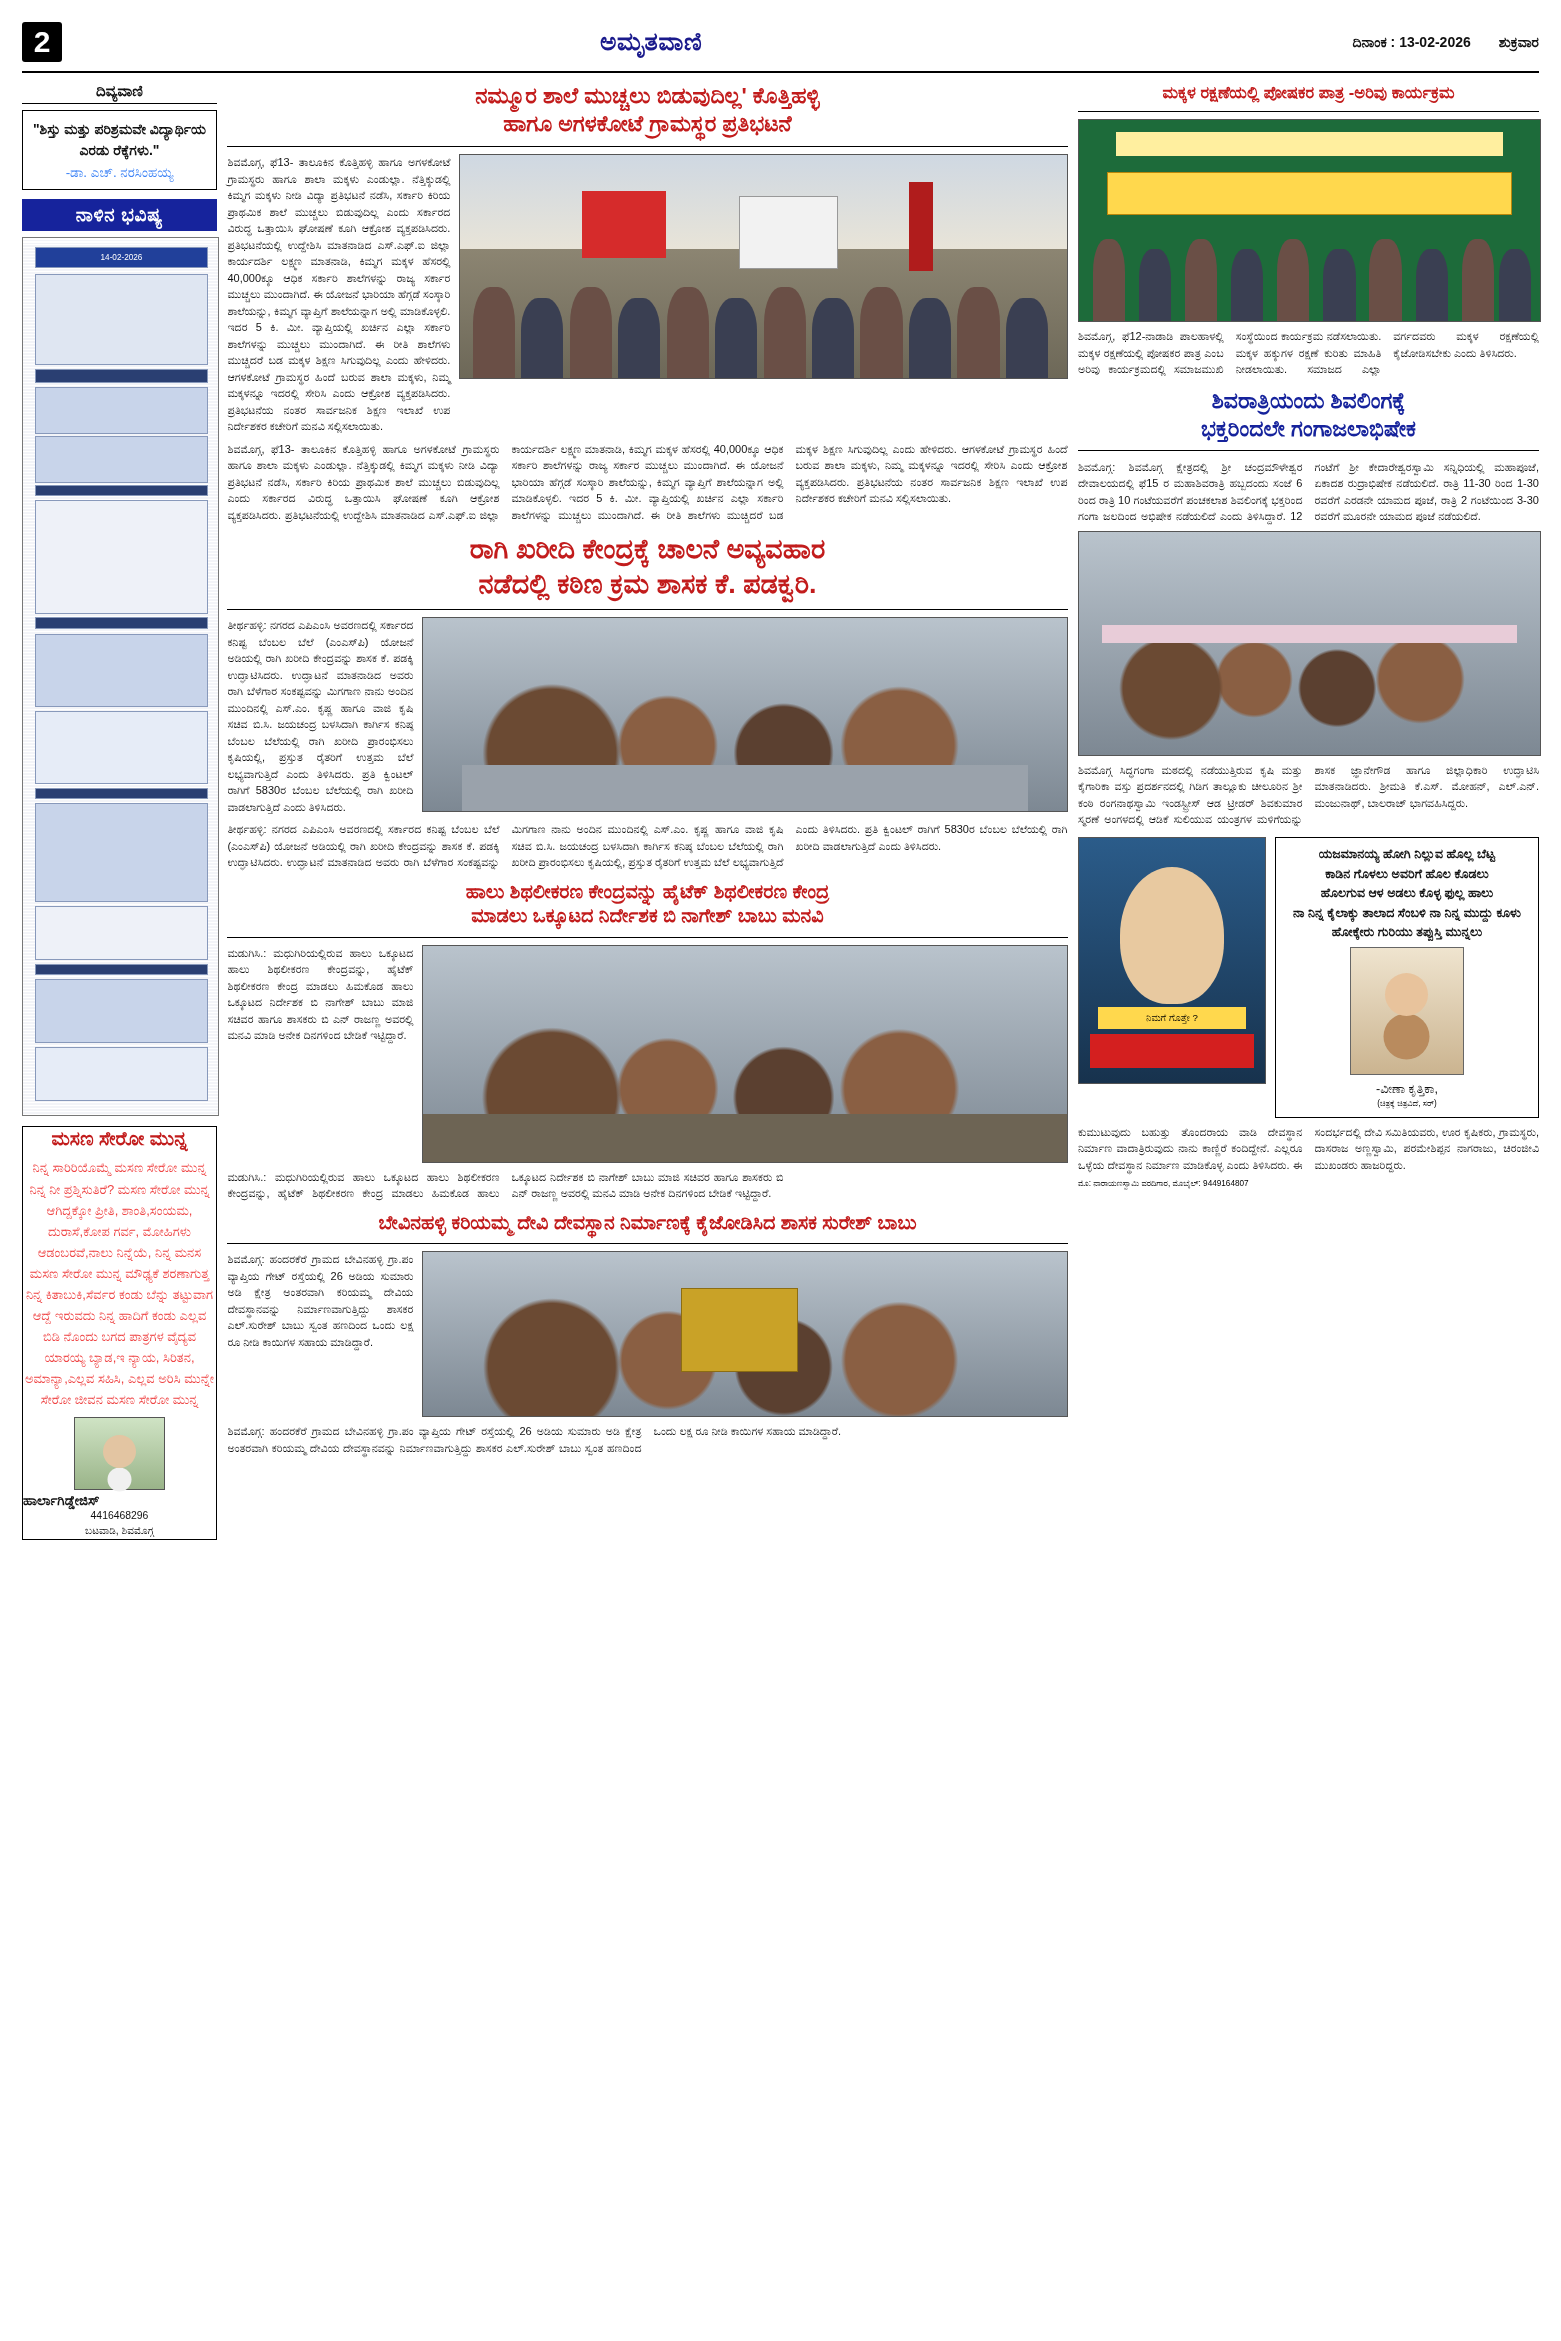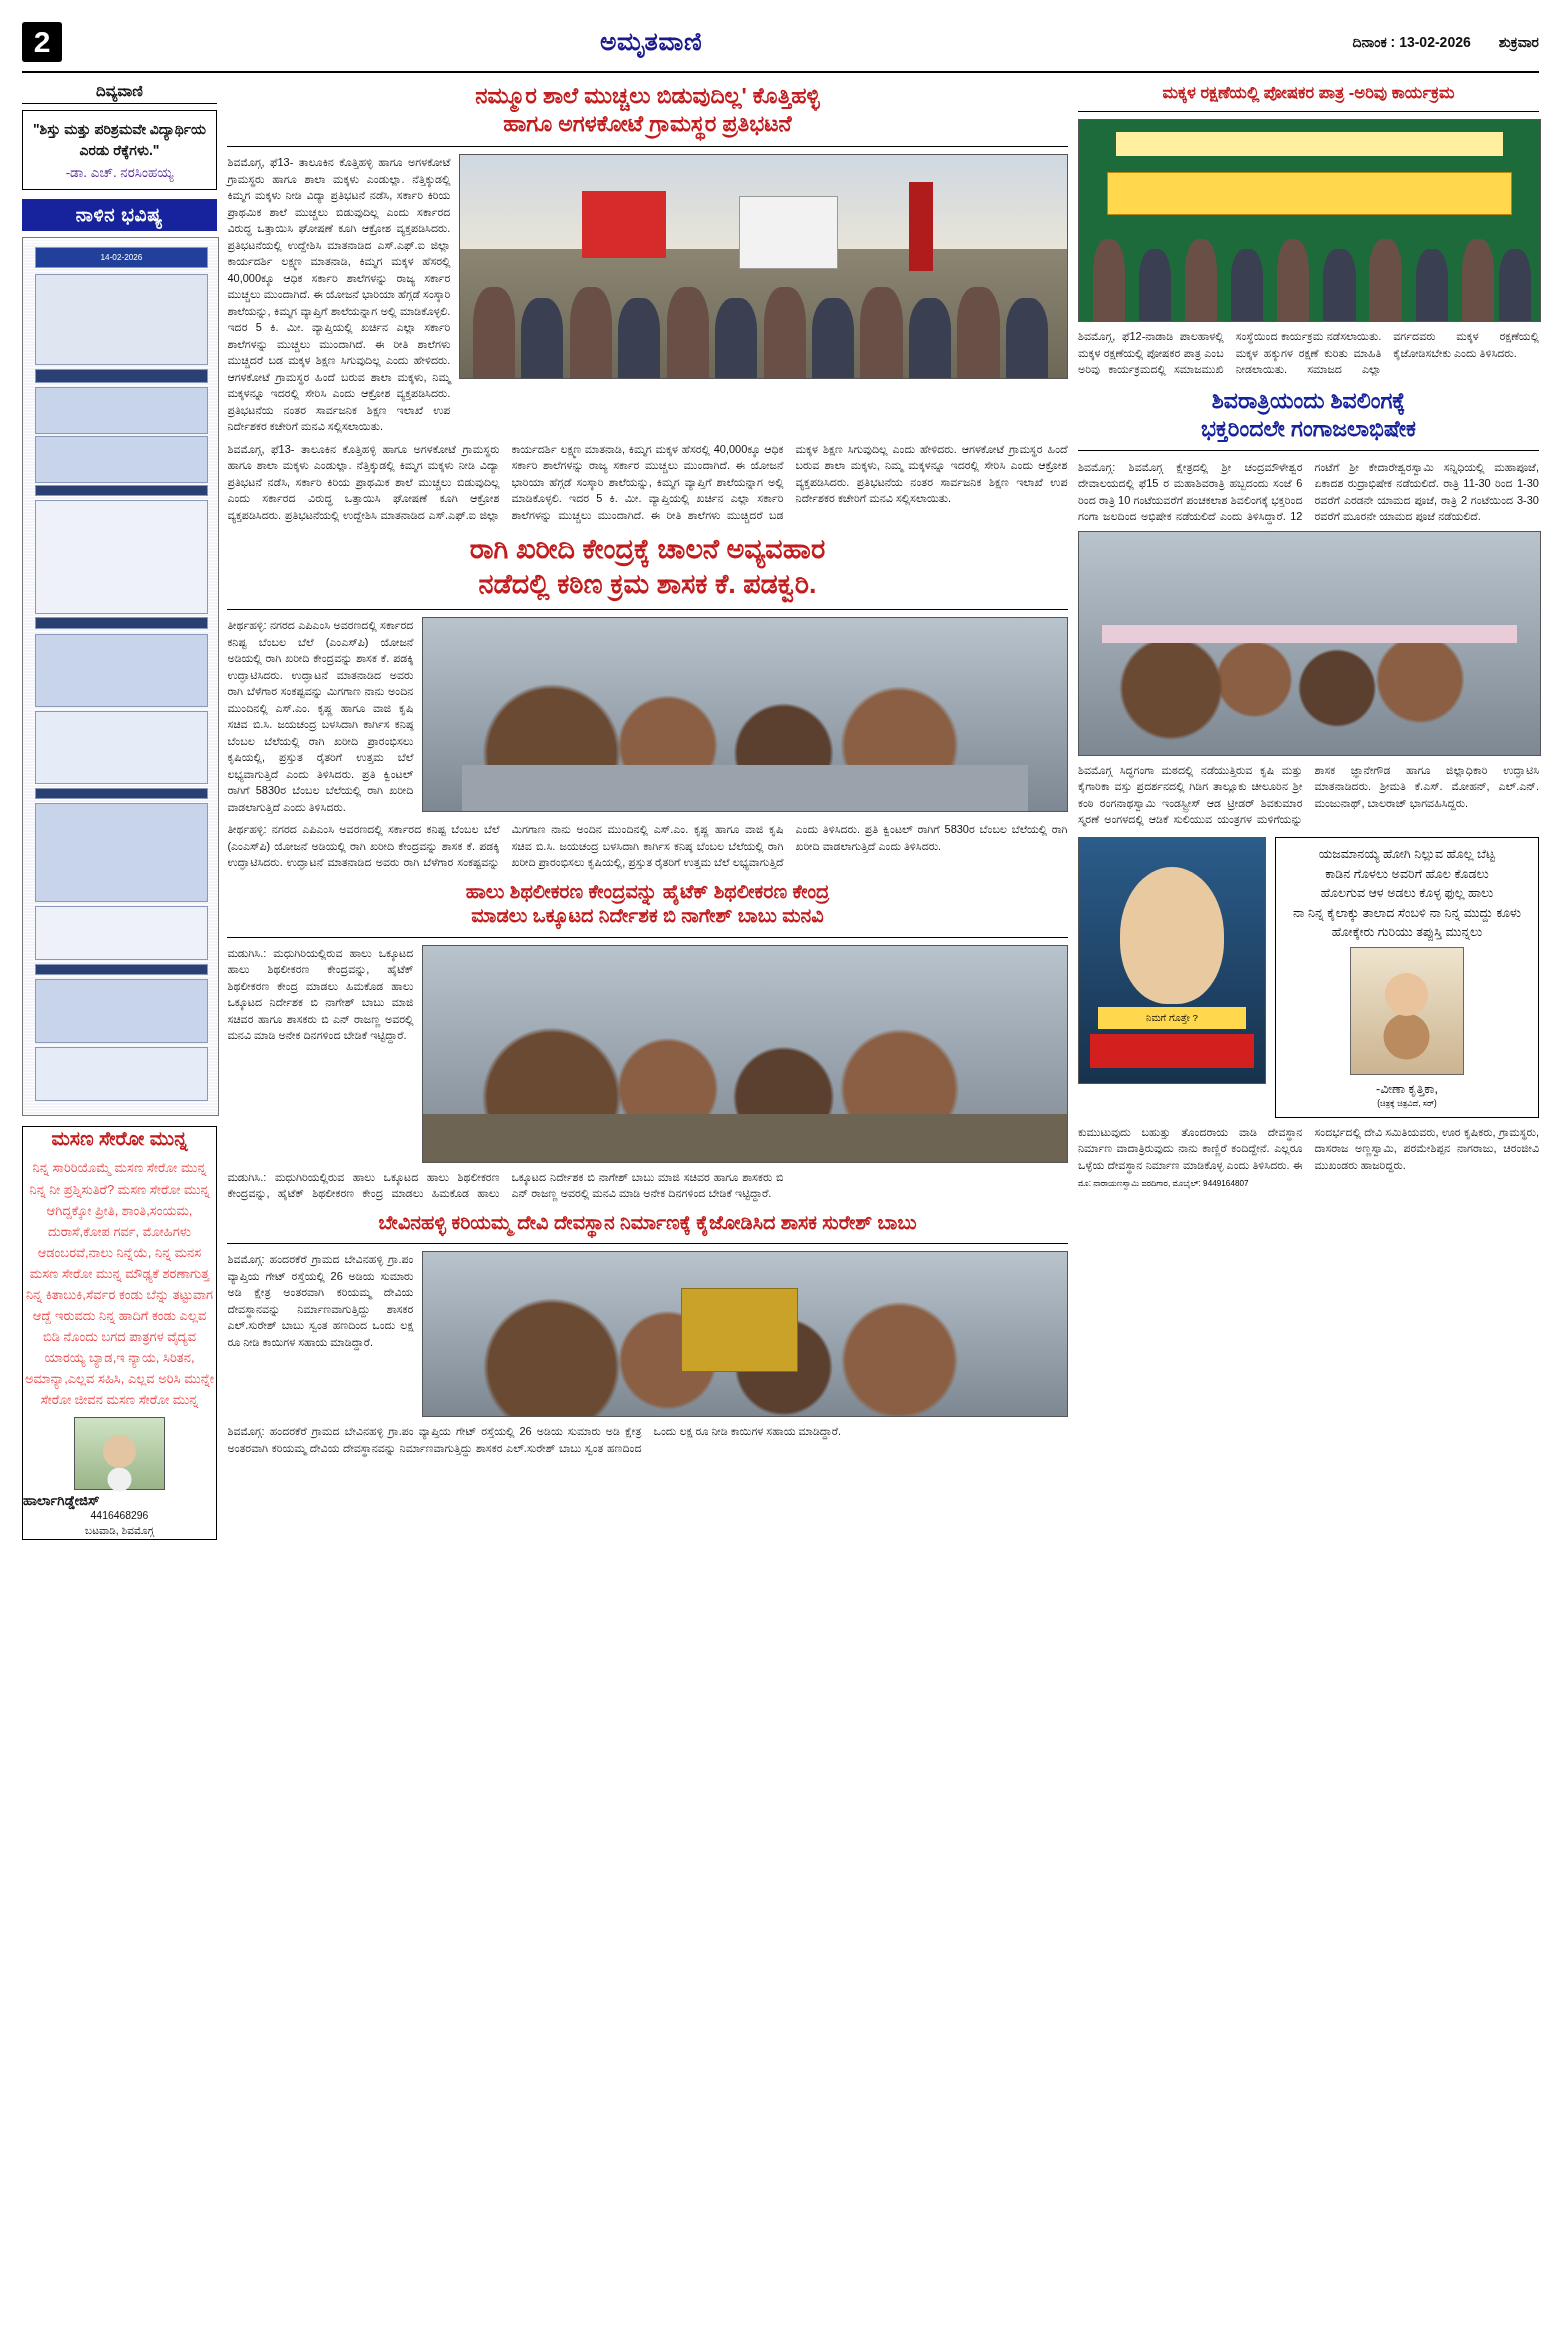--- a/index.html
+++ b/index.html
@@ -25,21 +25,21 @@
   .col-left{width:195px;flex:0 0 195px;}
   .col-mid{flex:1;}
   .col-right{width:461px;flex:0 0 461px;}
   
   .lbl-head{
     text-align:center;font-size:15px;font-weight:bold;color:#111;border-bottom:0.7px solid #000;
     padding-bottom:3px;margin-bottom:6px;
   }
   .divya-box{border:0.7px solid #000;padding:7.4px 6px;margin-bottom:9px;}
   .divya-quote{font-size:14px;line-height:1.5;text-align:center;color:#111;font-weight:bold;}
-  .divya-author{font-size:13.4px;text-align:center;margin-top:4.5px;color:#4c1d95;}
+  .divya-author{font-size:13.4px;text-align:center;margin-top:4.5px;color:#3b82f6;}
   .bluebar{
     background:#16239c;color:#fff;text-align:center;font-size:18.6px;font-weight:bold;
     padding:5.2px 0;margin:6px 0;letter-spacing:0.7px;
   }
   .scan-img{
     width:100%;height:877px;border:0.7px solid #777;background:
       repeating-linear-gradient(#ffffff 0 1.5px,#f3f4f8 1.5px 3px);
     position:relative;overflow:hidden;
   }
   .scan-img .band{position:absolute;left:6%;width:88%;background:#c8d4ea;border:0.7px solid #8899bb;}
@@ -277,21 +277,21 @@
       </div>
 
       <div class="flex mt12">
         <div class="photo" style="width:186px;height:245px;">
           <div style="position:absolute;inset:0;background:linear-gradient(#2b5c8a,#17324d);"></div>
           <div style="position:absolute;left:22%;top:12%;width:56%;height:56%;border-radius:50% 50% 45% 45%;background:#e8c9a0;"></div>
           <div style="position:absolute;left:6%;bottom:6%;width:88%;height:14%;background:#d41f1f;"></div>
           <div style="position:absolute;left:10%;bottom:22%;width:80%;height:9%;background:#ffd84d;text-align:center;font-size:9.7px;line-height:21px;color:#000;">ನಿಮಗೆ ಗೊತ್ತೇ ?</div>
         </div>
         <div class="adbox" style="flex:1;margin-top:0;">
-          <div class="ad-text kannada" style="white-space:pre-line;">ಯಜಮಾನಯ್ಯ ಹೋಗಿ ನಿಲ್ಲುವ ಹೊಲ್ಲ ಬೆಟ್ಟ
+          <div class="ad-text kannada" style="white-space:pre-line;font-weight:bold;">ಯಜಮಾನಯ್ಯ ಹೋಗಿ ನಿಲ್ಲುವ ಹೊಲ್ಲ ಬೆಟ್ಟ
 ಕಾಡಿನ ಗೊಳಲು ಅವರಿಗೆ ಹೊಲ ಕೊಡಲು
 ಹೊಲಗುವ ಆಳ ಅಡಲು ಕೊಳ್ಳ ಫುಲ್ಲ ಹಾಲು
 ನಾ ನಿನ್ನ ಕೈಲಾಕ್ಕು ತಾಲಾದ ಸೆಂಬಳಿ ನಾ ನಿನ್ನ ಮುದ್ದು ಕೂಳು
 ಹೋಕ್ಕೇರು ಗುರಿಯು ತಪ್ಪುಸ್ತಿ ಮುನ್ನಲು</div>
           <div class="ad-img"></div>
           <div class="ad-text kannada">-ವೀಣಾ ಕೃತ್ತಿಕಾ,</div>
           <div class="tiny kannada" style="text-align:center;">(ಚಿತ್ರಕ್ಕೆ ಚಿತ್ರವಿದೆ, ಸರ್)</div>
         </div>
       </div>
 

